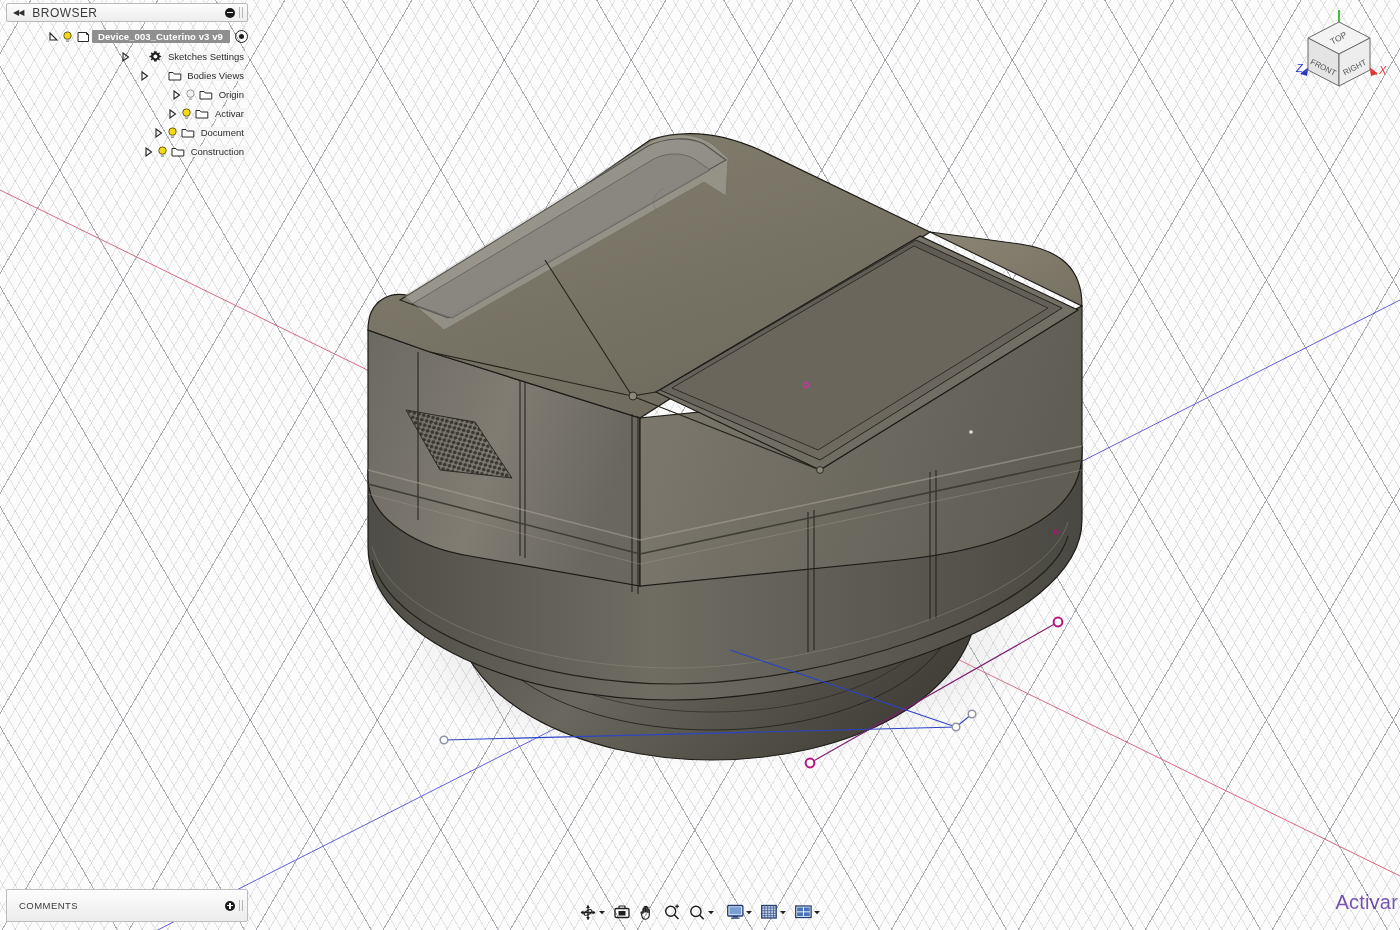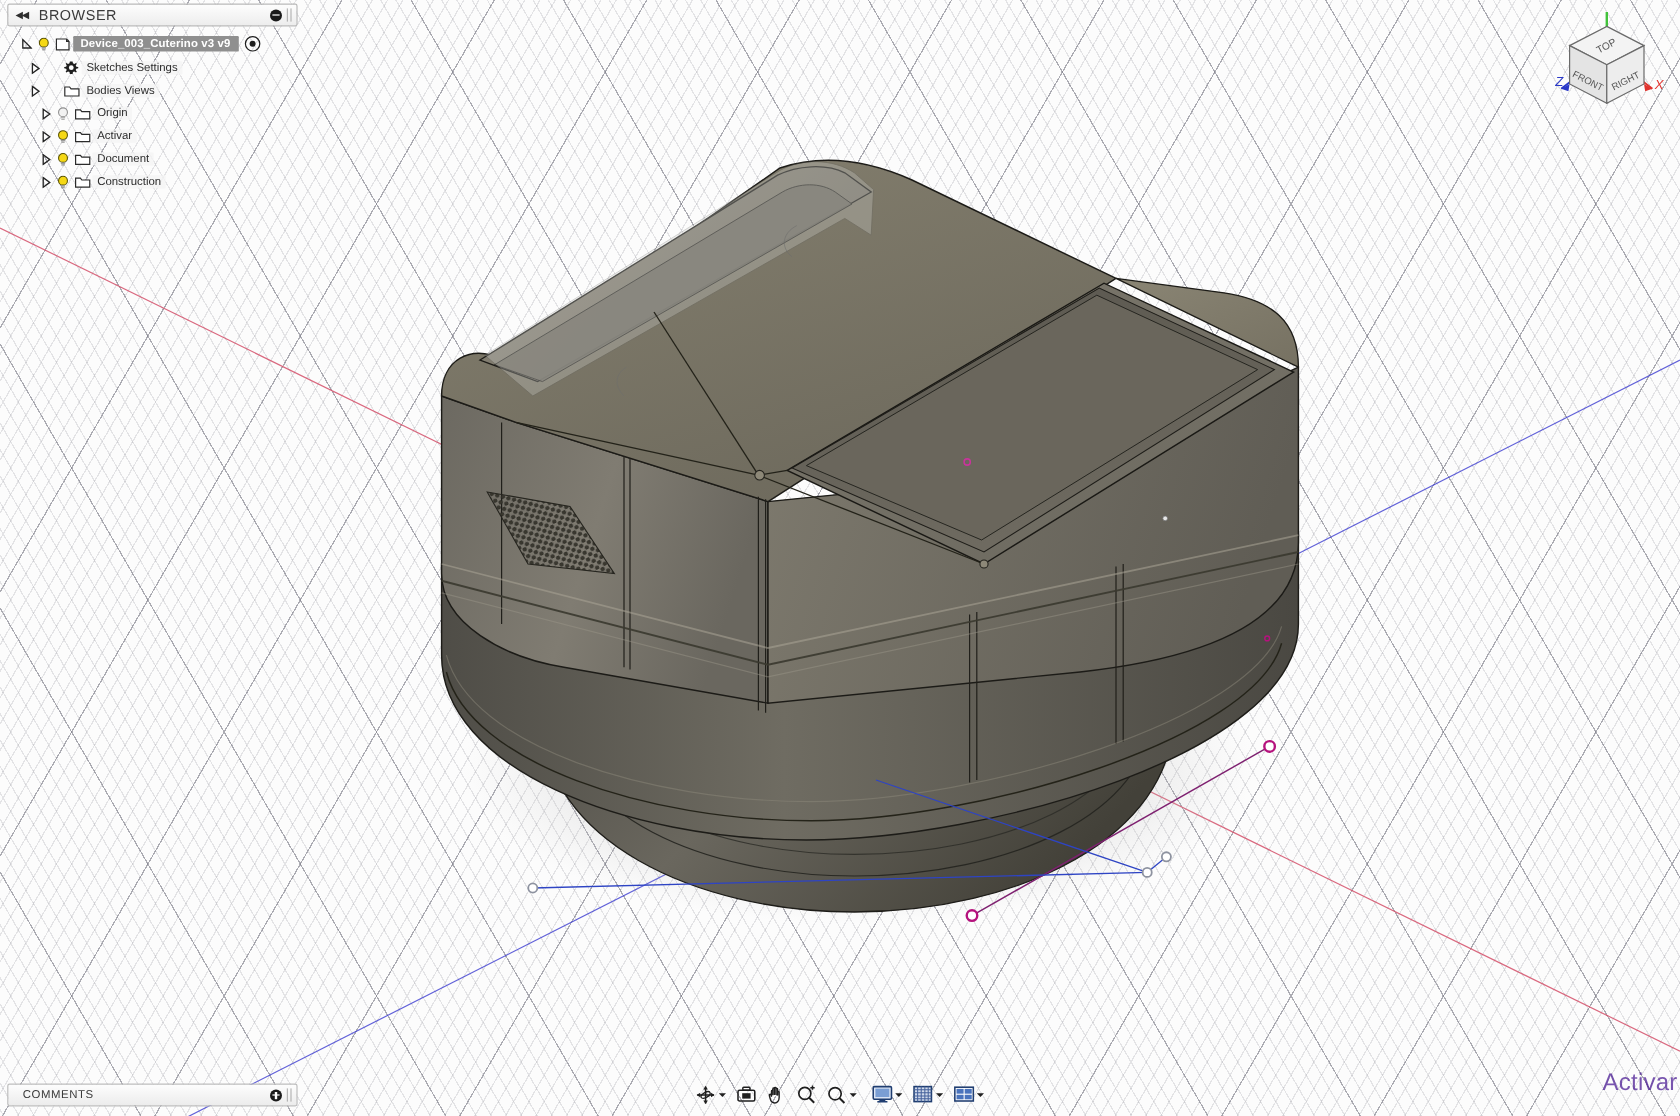--- a/index.html
+++ b/index.html
@@ -73,20 +73,21 @@
   }
   .minus-circle::after {
     content:""; position:absolute; left:2px; top:4.2px; width:6px; height:1.6px; background:#fff;
   }
   .grip { width:4px; height:11px; border-left:1px solid #9a9a9a; border-right:1px solid #9a9a9a; opacity:.7;}
 
   .tree { margin-top:4px; padding-left:0px; }
   .tree-row {
     display:flex; align-items:center; height:19px; font-size:9.5px; color:#2b2b2b;
     white-space:nowrap;
+    justify-content:flex-end;
   }
   .twisty {
     width:13px; flex:0 0 13px; display:flex; align-items:center; justify-content:center;
   }
   .twisty svg { display:block; }
   .bulb { width:15px; flex:0 0 15px; display:flex; align-items:center; justify-content:center; }
   .node-icon { width:17px; flex:0 0 17px; display:flex; align-items:center; justify-content:center; }
   .node-label {
     padding:1px 4px; border-radius:1px; line-height:1;
     background:rgba(244,244,244,0.82);
@@ -97,21 +98,21 @@
   }
   .root-row { height:21px; padding-left:10px; }
   .target-dot {
     width:13px;height:13px;border-radius:50%;border:1.6px solid #1d1d1d;
     margin-left:5px; display:flex;align-items:center;justify-content:center;
   }
   .target-dot i { width:5px;height:5px;border-radius:50%;background:#1d1d1d;display:block; }
 
   
   #comments-bar {
-    position:absolute; left:6px; bottom:8px; width:242px; height:19px;
+    position:absolute; left:6px; bottom:8px; width:242px; height:33px;
     background:linear-gradient(#fdfdfd,#ececec);
     border:1px solid #bdbdbd; border-radius:2px;
     display:flex; align-items:center; padding:0 4px 0 12px;
     z-index:30;
   }
   #comments-bar .lbl { font-size:9.5px; letter-spacing:0.45px; color:#3a3a3a; }
   .plus-circle { width:10px;height:10px;border-radius:50%;background:#1a1a1a;position:relative; }
   .plus-circle::after{content:"";position:absolute;left:2px;top:4.2px;width:6px;height:1.6px;background:#fff;}
   .plus-circle::before{content:"";position:absolute;left:4.2px;top:2px;width:1.6px;height:6px;background:#fff;}
 

